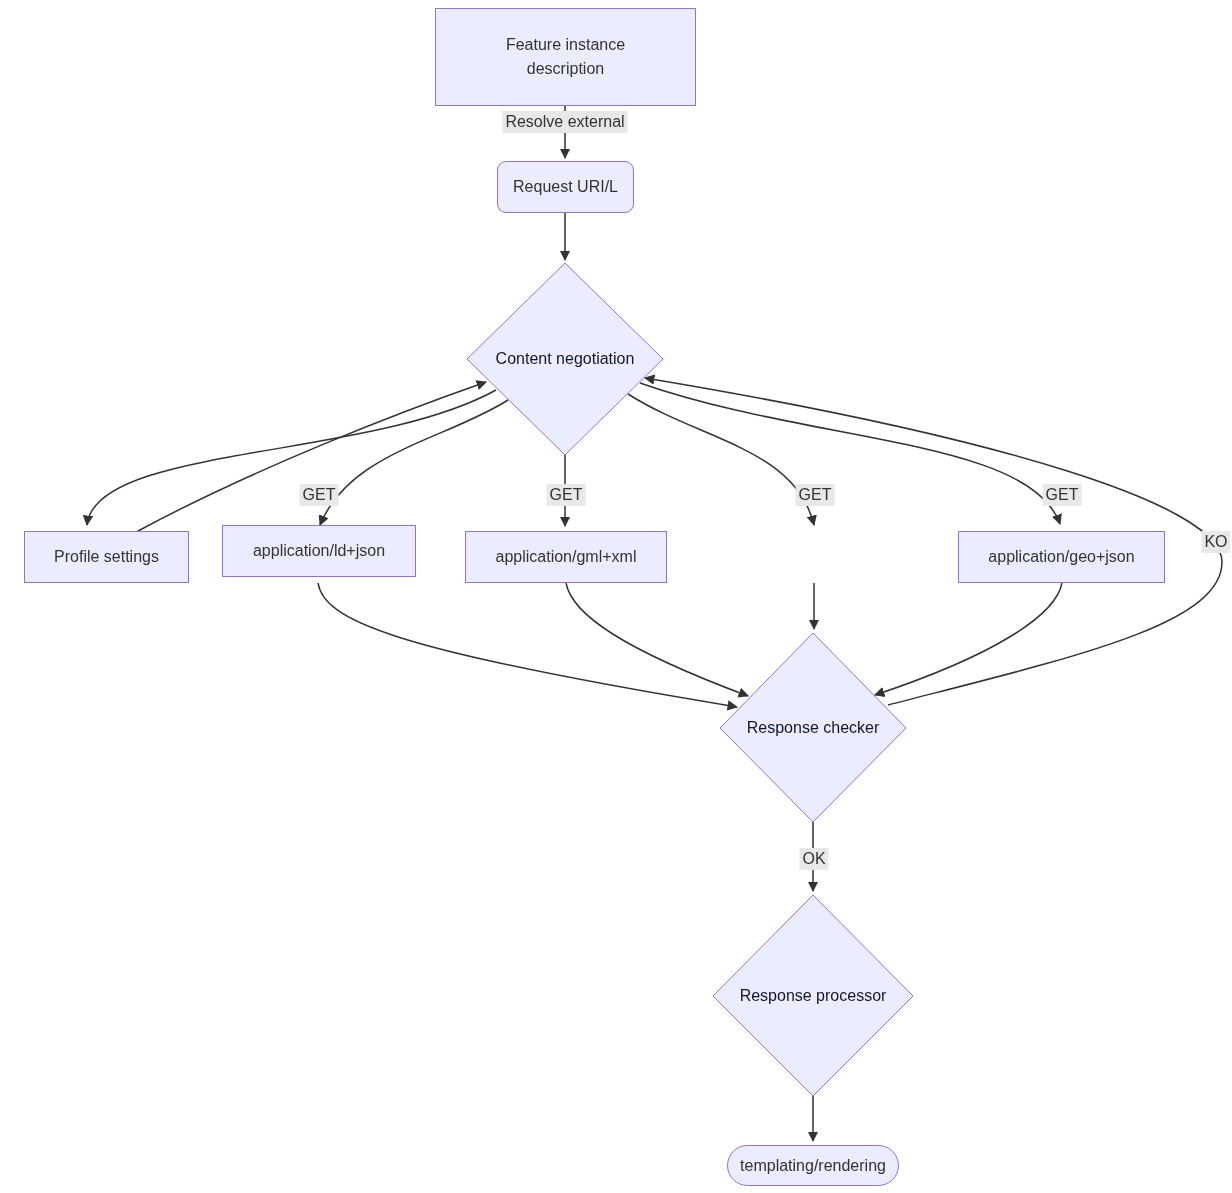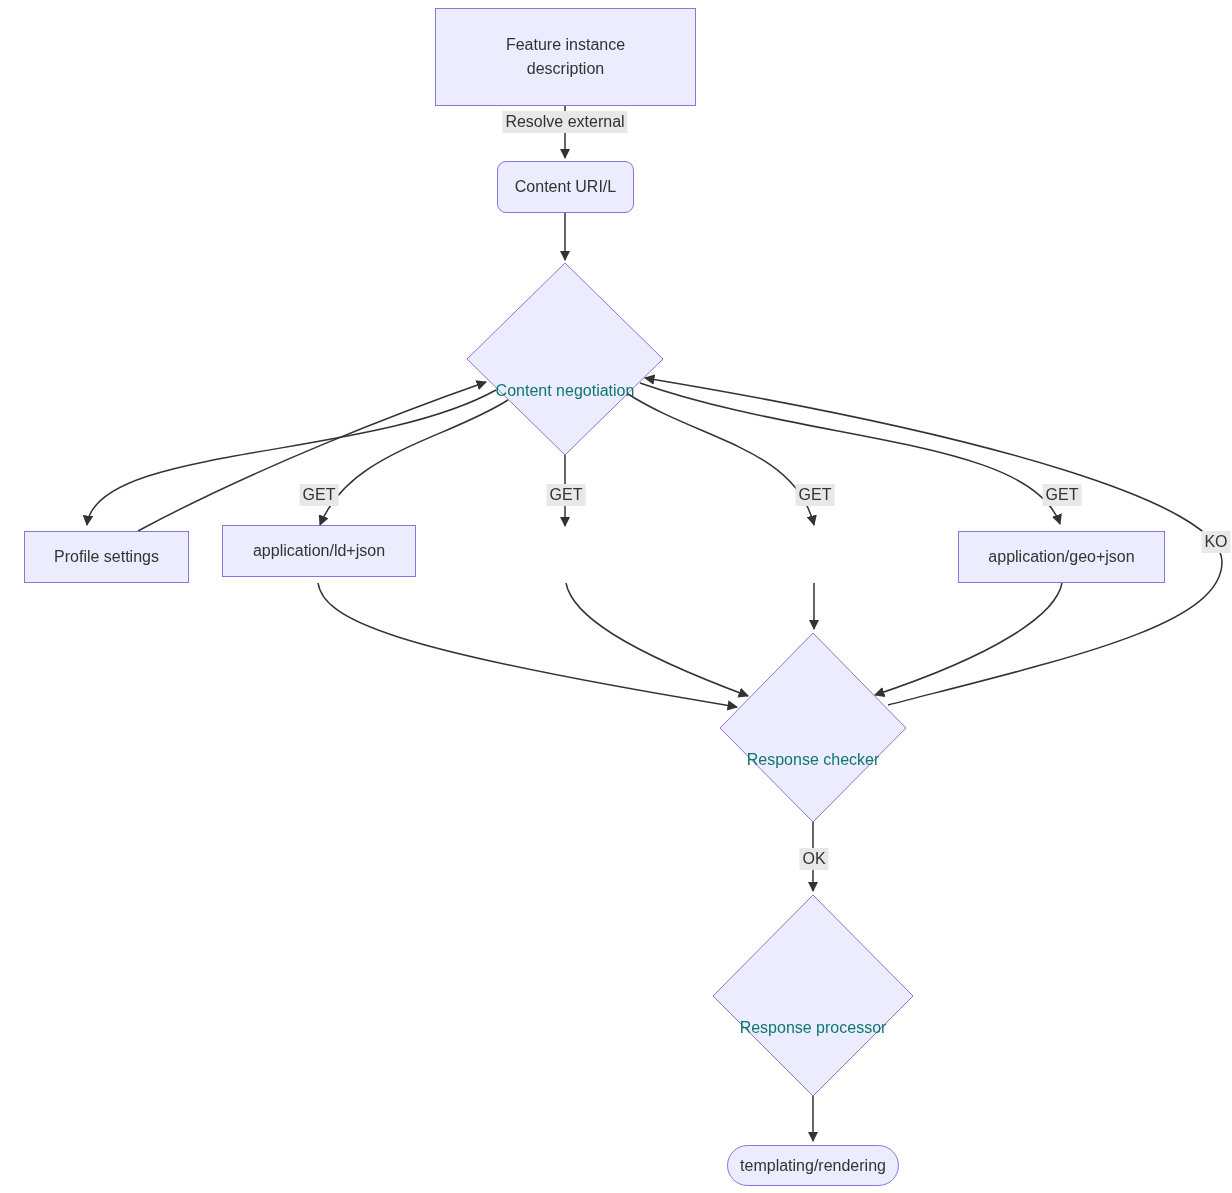--- a/index.html
+++ b/index.html
@@ -26,23 +26,22 @@
     text-align: center;
     line-height: 24px;
   }
   .node.rounded { border-radius: 9px; border-width: 1.5px; }
   .node.stadium { border-radius: 21px; border-width: 1.5px; }
   .pre-line { white-space: pre-line; }
   .diamond-label {
     position: absolute;
     transform: translate(-50%, -50%);
     font-size: 16px;
-    color: #0f766e;
+    color: #0f172a;
     white-space: nowrap;
-    margin-top: 32px;
   }
   .edge-label {
     position: absolute;
     transform: translate(-50%, -50%);
     background: #e8e8e8;
     color: #333333;
     font-size: 16px;
     line-height: 22px;
     padding: 0 3px;
     white-space: nowrap;
@@ -79,26 +78,27 @@
     <path class="edge" d="M 814 583 V 629" marker-end="url(#arrow)"></path>
     <path class="edge" d="M 1062 583 C 1056 615, 995 655, 875 695" marker-end="url(#arrow)"></path>
     <path class="edge" d="M 888 705 C 1070 658, 1222 625, 1222 562 C 1222 505, 1000 437, 645 378" marker-end="url(#arrow)"></path>
     <path class="edge" d="M 813 822 V 891" marker-end="url(#arrow)"></path>
     <path class="edge" d="M 813 1096 V 1141" marker-end="url(#arrow)"></path>
   </svg>
 
   <div class="node pre-line" style="left:435px; top:8px; width:261px; height:98px;">Feature instance
 description</div>
 
-  <div class="node rounded" style="left:497px; top:161px; width:137px; height:52px;">Content URI/L</div>
+  <div class="node rounded" style="left:497px; top:161px; width:137px; height:52px;">Request URI/L</div>
 
   <div class="node" style="left:24px; top:531px; width:165px; height:52px;">Profile settings</div>
 
   <div class="node" style="left:222px; top:525px; width:194px; height:52px;">application/ld+json</div>
 
+  <div class="node" style="left:465px; top:531px; width:202px; height:52px;">application/gml+xml</div>
 
 
   <div class="node" style="left:958px; top:531px; width:207px; height:52px;">application/geo+json</div>
 
   <div class="node stadium" style="left:727px; top:1145px; width:172px; height:41px;">templating/rendering</div>
 
   <div class="diamond-label" style="left:565px; top:359px;">Content negotiation</div>
   <div class="diamond-label" style="left:813px; top:728px;text-align:right;">Response checker</div>
   <div class="diamond-label" style="left:813px; top:996px;">Response processor</div>
 

